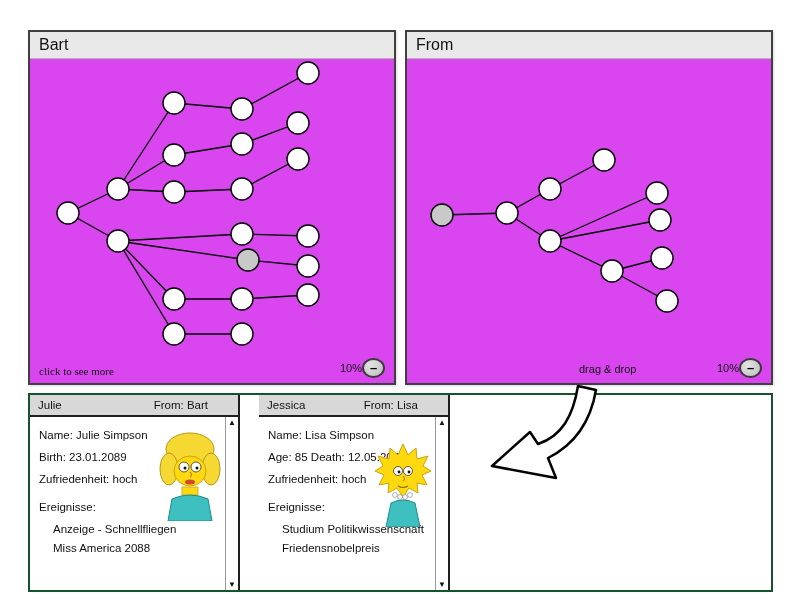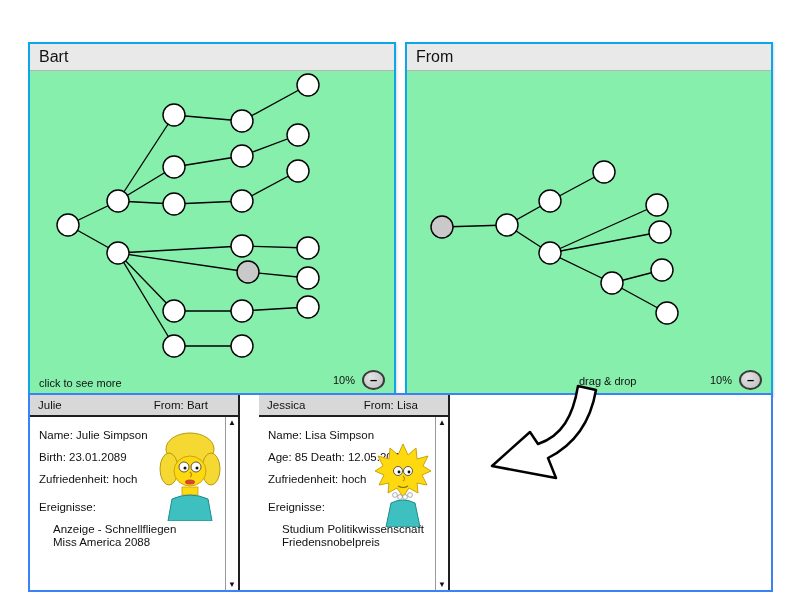--- a/index.html
+++ b/index.html
@@ -1,46 +1,46 @@
 <!DOCTYPE html>
 <html><head>
 <meta charset="utf-8">
 <style>
   * { box-sizing: border-box; margin: 0; padding: 0; }
   html, body { width: 800px; height: 600px; background: #ffffff; overflow: hidden;
     font-family: "Liberation Sans", sans-serif; color: #111; }
-  .panel { position: absolute; background: #86efac; border: 2px solid #0ea5e9;
-    box-shadow: 1px 1px 2px rgba(0,0,0,.15); margin-top: 12px; }
+  .panel { position: absolute; background: #d946ef; border: 2px solid #404040;
+    box-shadow: 1px 1px 2px rgba(0,0,0,.15); }
   #bart-panel { left: 28px; top: 30px; width: 368px; height: 355px; }
   #lisa-panel { left: 405px; top: 30px; width: 368px; height: 355px; }
   .panel-header { height: 27px; background: #e9e9e9; border-bottom: 1px solid #b5b5b5;
     font-size: 16px; padding: 4px 9px; }
   .tree-svg { position: absolute; left: 0; top: 27px; width: 364px; height: 300px; }
-  .footer-note { position: absolute; left: 9px; bottom: 6px; font-size: 11px; }
+  .footer-note { position: absolute; left: 9px; bottom: 6px; font-size: 11px; font-family: Liberation Serif, serif; }
   .footer-note-center { position: absolute; left: 172px; bottom: 8px; font-size: 11px; }
   .zoom-ctrl { position: absolute; right: 9px; bottom: 5px; display: flex;
-    align-items: center; gap: 7px; font-size: 11px; }
+    align-items: center; font-size: 11px; }
   .minus-btn { width: 23px; height: 20px; border-radius: 50%;
     background: radial-gradient(circle at 35% 30%, #e3e3e3, #bdbdbd);
     border: 2px solid #3a3a3a; font-size: 13px; font-weight: bold; line-height: 14px;
     text-align: center; cursor: pointer; padding: 0; font-family: "Liberation Sans", sans-serif; }
   #drop-area { position: absolute; left: 28px; top: 393px; width: 745px; height: 199px;
-    border: 2px solid #3b82f6; background: #fff; }
+    border: 2px solid #14532d; background: #fff; }
   .card { position: absolute; top: 0; width: 210px; height: 100%;
     border-right: 2px solid #1f1f1f; background: #fff; }
   #card-julie { left: 0; }
   #card-jessica { left: 210px; padding-left: 19px; }
   .card-header { height: 22px; background: #d8d8d8; border-bottom: 2px solid #1f1f1f;
     display: flex; justify-content: space-between; align-items: center;
     font-size: 11.5px; padding: 0 8px; }
   .card-from { padding-right: 22px; }
   .card-body { position: relative; height: calc(100% - 22px); padding: 12px 20px 6px 9px;
     font-size: 11.5px; }
   .field { margin-bottom: 10px; white-space: nowrap; }
-  .event-item { margin: 1px 0 1px 14px; white-space: nowrap; }
+  .event-item { margin: 7px 0 1px 14px; white-space: nowrap; }
   .scroll-strip { position: absolute; right: 0; top: 0; height: 100%; width: 13px;
     border-left: 1px solid #999; background: #fff; display: flex; flex-direction: column;
     justify-content: space-between; align-items: center; font-size: 8px; padding: 1px 0;
     cursor: pointer; }
   .portrait { position: absolute; }
   #julie-portrait { right: 16px; top: 14px; }
   #lisa-portrait { right: 16px; top: 26px; }
   #arrow-overlay { position: absolute; left: 460px; top: 380px; width: 160px; height: 110px;
     pointer-events: none; }
 </style>

